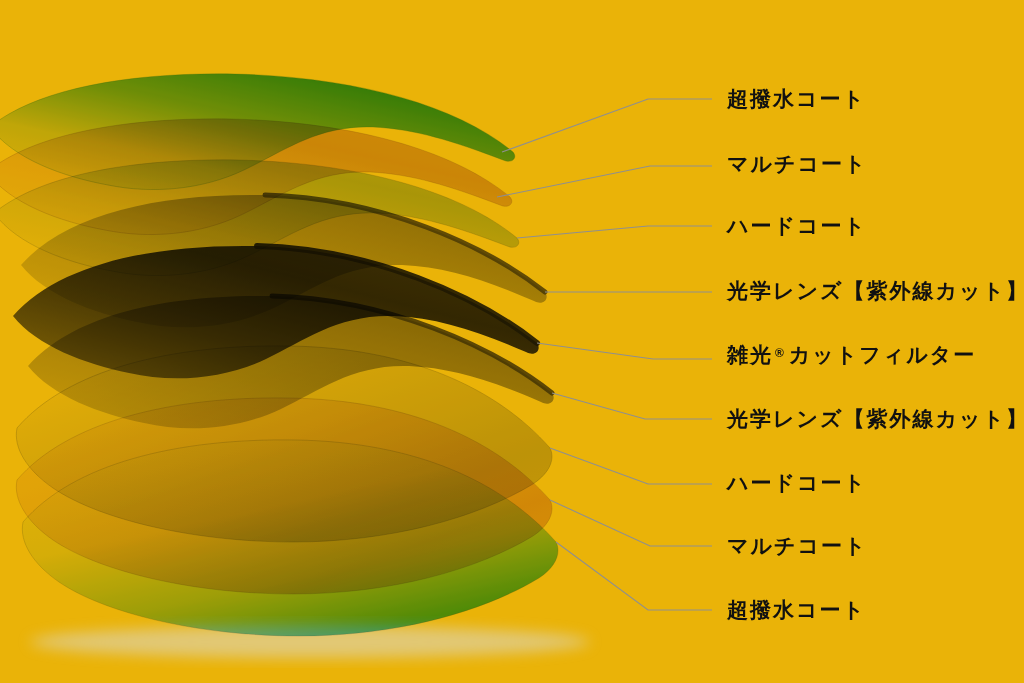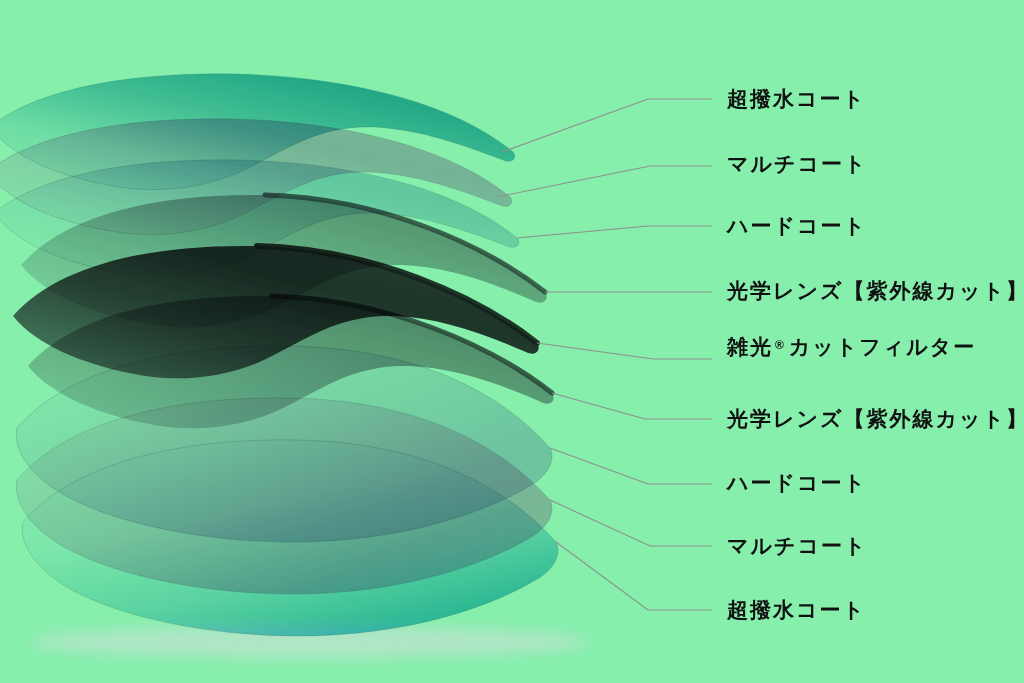--- a/index.html
+++ b/index.html
@@ -1,19 +1,19 @@
 <!DOCTYPE html>
 <html lang="ja"><head>
 <meta charset="utf-8">
 <style>
   html,body{margin:0;padding:0;background:#ffffff;}
   .stage{
     position:relative;
     width:1024px;height:683px;
-    background:#86efac;
+    background:#eab308;
     overflow:hidden;
     font-family:"Liberation Sans","DejaVu Sans",sans-serif;
   }
   .art{position:absolute;left:0;top:0;}
   .sheet{mix-blend-mode:multiply;}
   .label{
     position:absolute;
     left:727px;
     height:30px;
     line-height:30px;
@@ -147,21 +147,21 @@
       <polyline points="550,448 648,484 712,484"></polyline>
       <polyline points="550,500 650,546 712,546"></polyline>
       <polyline points="556,542 648,610 712,610"></polyline>
     </g>
   </svg>
 
   <div class="label" style="top:84px">超撥水コート</div>
   <div class="label" style="top:149px">マルチコート</div>
   <div class="label" style="top:211px">ハードコート</div>
   <div class="label" style="top:276px">光学レンズ【紫外線カット】</div>
-  <div class="label" style="top:332px">
+  <div class="label" style="top:340px">
     <span>雑光</span><span class="reg">®</span><span>カットフィルター</span>
   </div>
   <div class="label" style="top:404px">光学レンズ【紫外線カット】</div>
   <div class="label" style="top:468px">ハードコート</div>
   <div class="label" style="top:531px">マルチコート</div>
   <div class="label" style="top:595px">超撥水コート</div>
 
 </div>
 
 </body></html>

